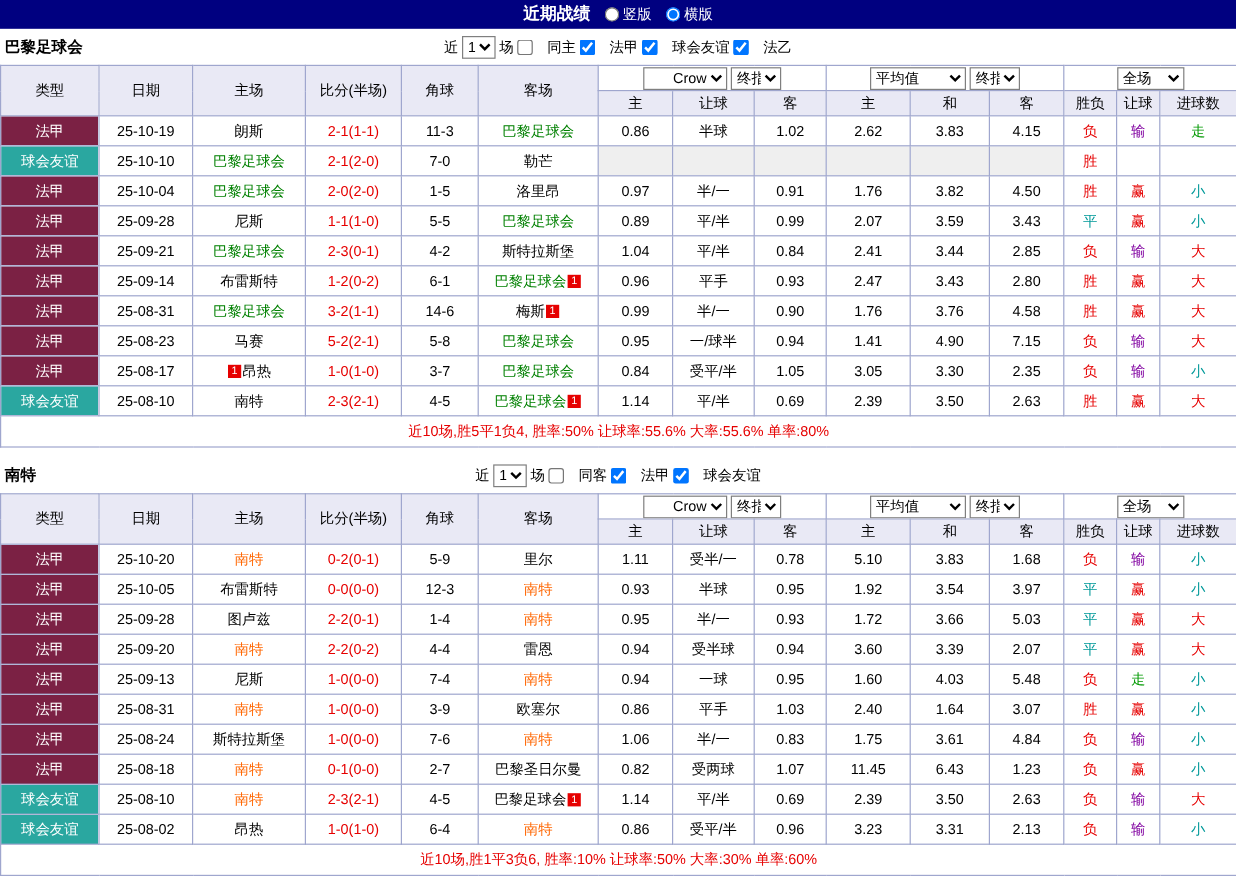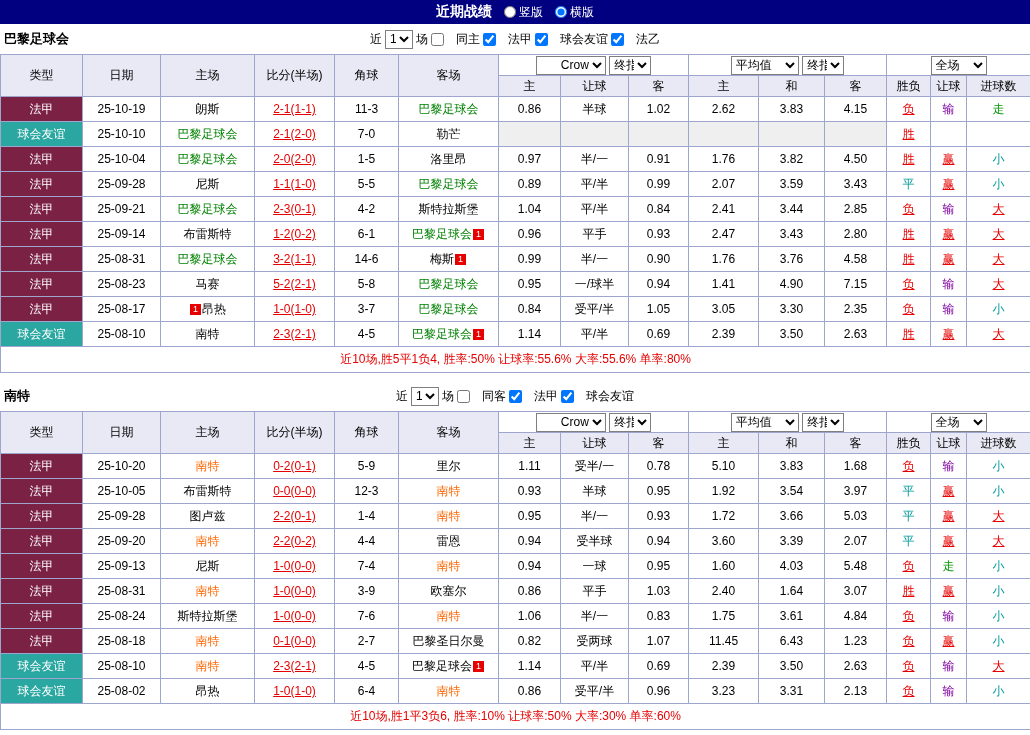--- a/index.html
+++ b/index.html
@@ -44,21 +44,21 @@
   .filters input[type=checkbox] { width: 13px; height: 13px; margin: 0; }
 
   select {
     font-family: "Liberation Sans", "DejaVu Sans", sans-serif;
     font-size: 12px;
     height: 19px;
     border: 1px solid #7f7f7f;
     background: #fff;
   }
   .w46 { width: 28px; } .w70 { width: 70px; padding-left: 20px; } .w58 { width: 42px; }
-  .w80 { width: 68px; } .w56 { width: 56px; }
+  .w80 { width: 80px; } .w56 { width: 56px; }
 
   
   table {
     width: 1030px;
     border-collapse: collapse;
     table-layout: fixed;
   }
   th, td {
     border: 1px solid #9FA6CE;
     text-align: center;
@@ -66,21 +66,21 @@
     white-space: nowrap;
     overflow: hidden;
   }
   thead th { background: #E9E9F5; font-weight: normal; height: 21px; }
   .dropcell { background: #fff; height: 21px; }
   tbody td { height: 25px; background: #fff; }
 
   .type-league   { background: #7B2144; color: #fff; }
   .type-friendly { background: #2AA7A0; color: #fff; }
 
-  .c-red    { color: #E60000; text-decoration: underline; }
+  .c-red    { color: #E60000; }
   .c-teal   { color: #009999; }
   .c-green  { color: #009900; }
   .c-purple { color: #8000A0; }
   .empty    { background: #EFEFEF; }
 
   .badge {
     display: inline-block;
     width: 11px; height: 11px; line-height: 11px;
     background: #E60000; color: #fff;
     font-size: 9px; text-align: center;

